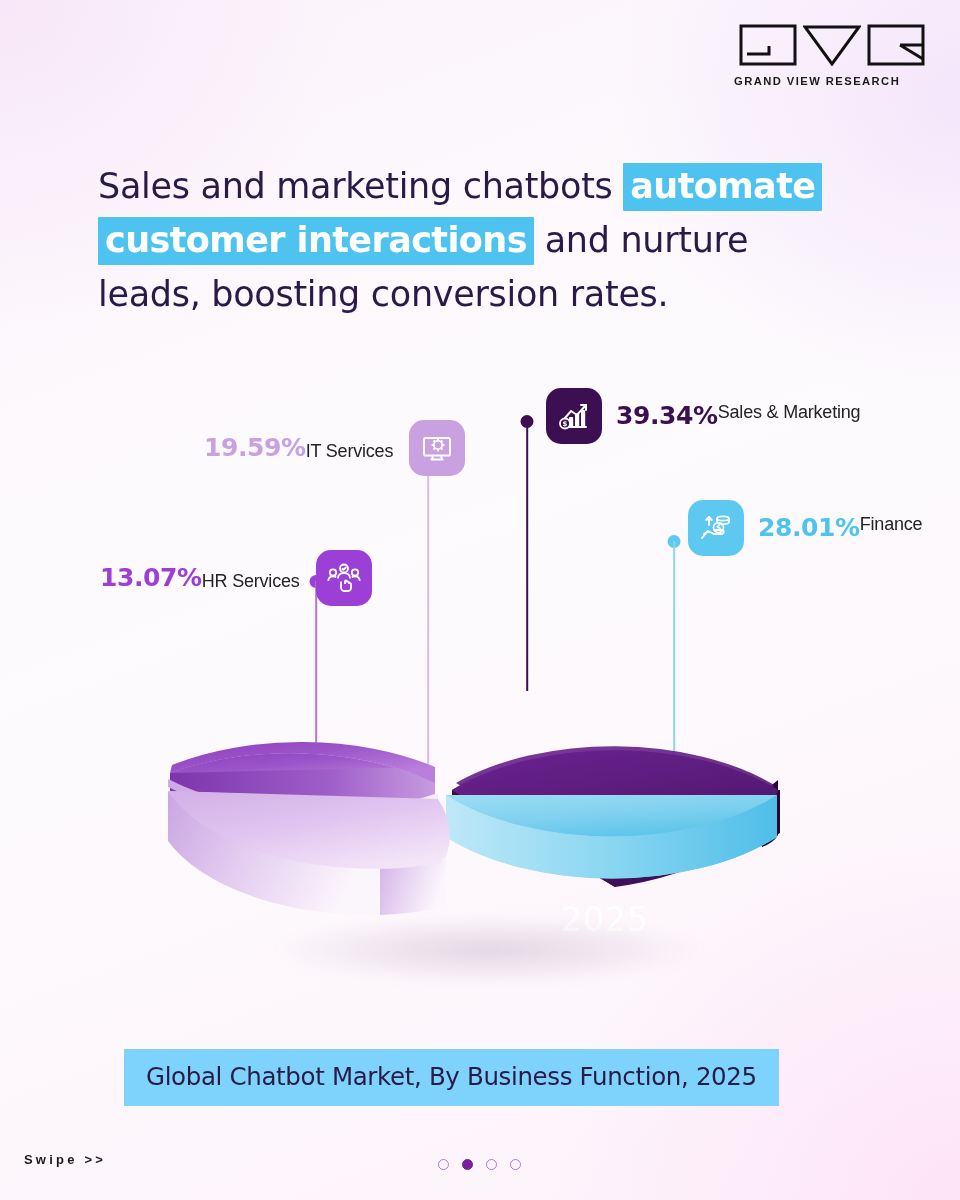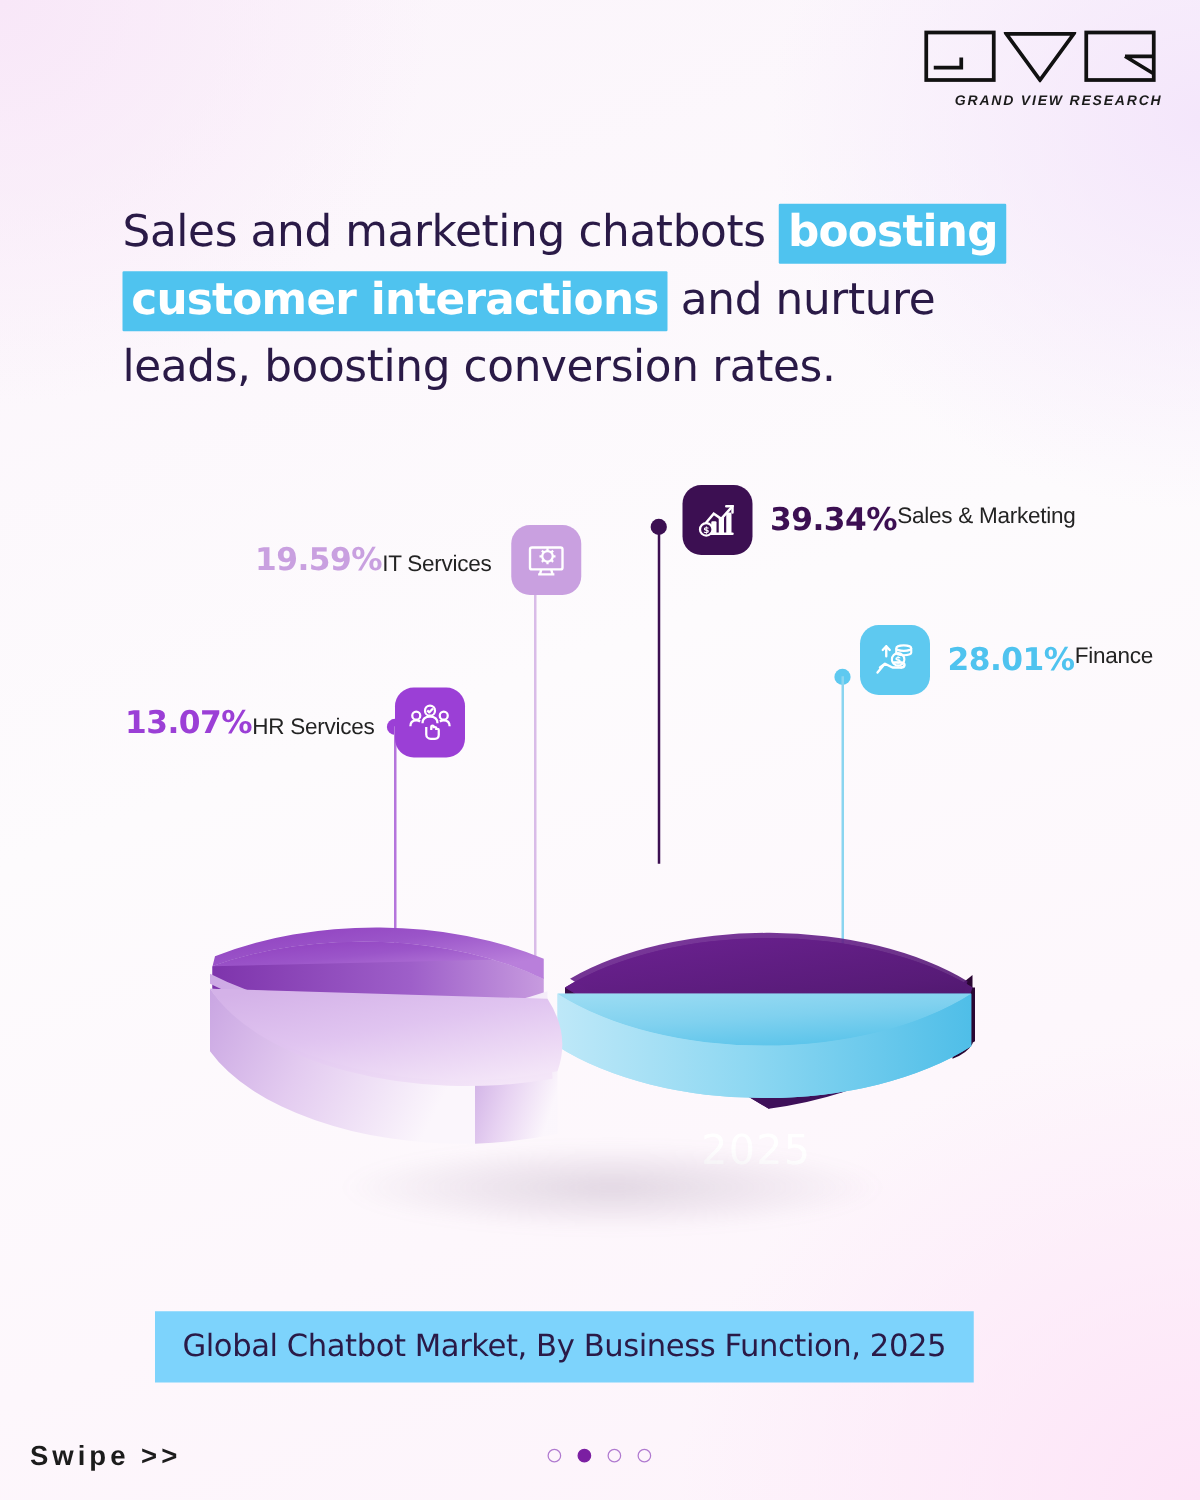--- a/index.html
+++ b/index.html
@@ -13,22 +13,22 @@
       linear-gradient(160deg,#fbf4fb 0%,#fdfbfd 45%,#fdf3fb 100%);
     position:relative; overflow:hidden;
   }
   .page { position:absolute; inset:0; }
 
   
   .logo { position:absolute; top:24px; right:30px; width:196px; }
   .logo-mark { display:flex; justify-content:center; align-items:flex-start; gap:6px; height:44px; }
   .logo-cap { display:block; }
   .logo-text {
-    margin-top:7px; text-align:right; font-size:11.2px; letter-spacing:1.45px;
-    font-weight:700; color:#1b1b1b; font-family:"Liberation Sans", sans-serif;font-style:italic;
+    margin-top:7px; text-align:left; font-size:11.2px; letter-spacing:1.45px;
+    font-weight:700; color:#1b1b1b; font-family:"Liberation Sans", sans-serif;
   }
 
   
   .headline {
     position:absolute; left:98px; top:160px; width:740px;
     font-size:35px; line-height:1.54; color:#2a1a47;
     font-family:"DejaVu Sans", sans-serif; font-weight:400; letter-spacing:-0.3px;
   }
   .headline .hl {
     background:#4FC3EF; color:#ffffff; font-weight:700;
@@ -75,21 +75,21 @@
 
   
   .caption {
     position:absolute; left:124px; top:1049px; padding:13px 22px 15px;
     background:#7dd3fc; color:#2a1a47; font-size:24.5px; letter-spacing:-0.35px;
     font-family:"DejaVu Sans", sans-serif;
   }
 
   
   .swipe {
-    position:absolute; left:24px; top:1152px; font-size:22px; font-weight:700;
+    position:absolute; left:24px; top:1152px; font-size:13px; font-weight:700;
     letter-spacing:3.2px; color:#1c1c1c; font-family:"Liberation Sans", sans-serif;
   }
   .dots { position:absolute; left:438px; top:1159px; display:flex; gap:13px; align-items:center; }
   .dots i { display:block; width:11px; height:11px; border-radius:50%;
             border:1.6px solid #b07ad0; background:transparent; }
   .dots i.on { background:#7B1FA2; border-color:#7B1FA2; }
 </style>
 </head>
 <body>
 
@@ -105,21 +105,21 @@
         <path d="M2 3 L56 3 L29 40 Z" fill="none" stroke="#111" stroke-width="3"></path>
       </svg>
       <svg class="logo-cap" width="58" height="42" viewBox="0 0 58 42">
         <rect x="2" y="2" width="54" height="38" fill="none" stroke="#111" stroke-width="3"></rect>
         <path d="M33 21 L56 21 M33 21 L56 35" fill="none" stroke="#111" stroke-width="3"></path>
       </svg>
     </div>
     <div class="logo-text">GRAND VIEW RESEARCH</div>
   </div>
 
-  <div class="headline"><span>Sales and marketing chatbots </span><span class="hl">boosting</span><span> </span><span class="hl">customer interactions</span><span> and nurture leads, boosting conversion rates.</span></div>
+  <div class="headline"><span>Sales and marketing chatbots </span><span class="hl">automate</span><span> </span><span class="hl">customer interactions</span><span> and nurture leads, boosting conversion rates.</span></div>
 
   <div class="leader" style="left:520px; top:415px; width:14px; height:270px;">
     <span class="dot" style="background:#3C0F52;"></span>
     <span class="stem" style="background:#3C0F52;"></span>
   </div>
   <div class="leader" style="left:667px; top:535px; width:14px; height:305px;">
     <span class="dot" style="background:#5EC9F0;"></span>
     <span class="stem" style="background:#8AD5F0;"></span>
   </div>
   <div class="leader" style="left:421px; top:450px; width:14px; height:345px;">

